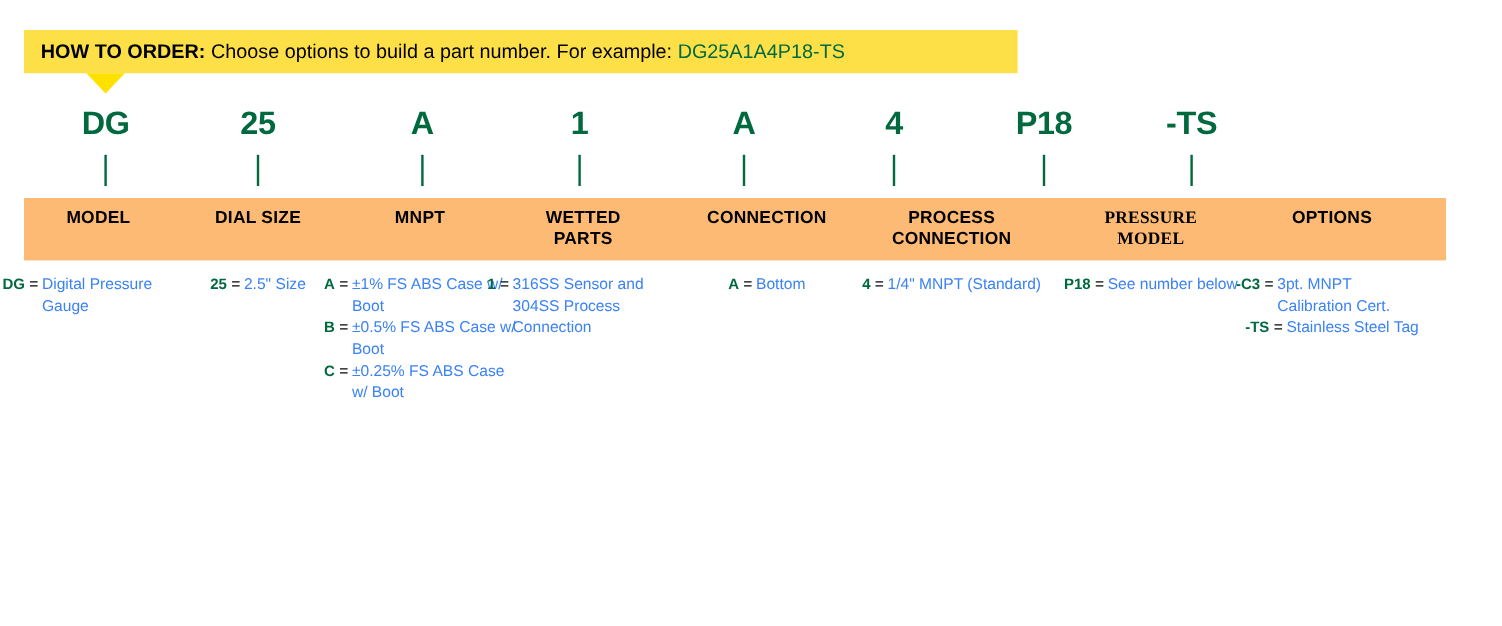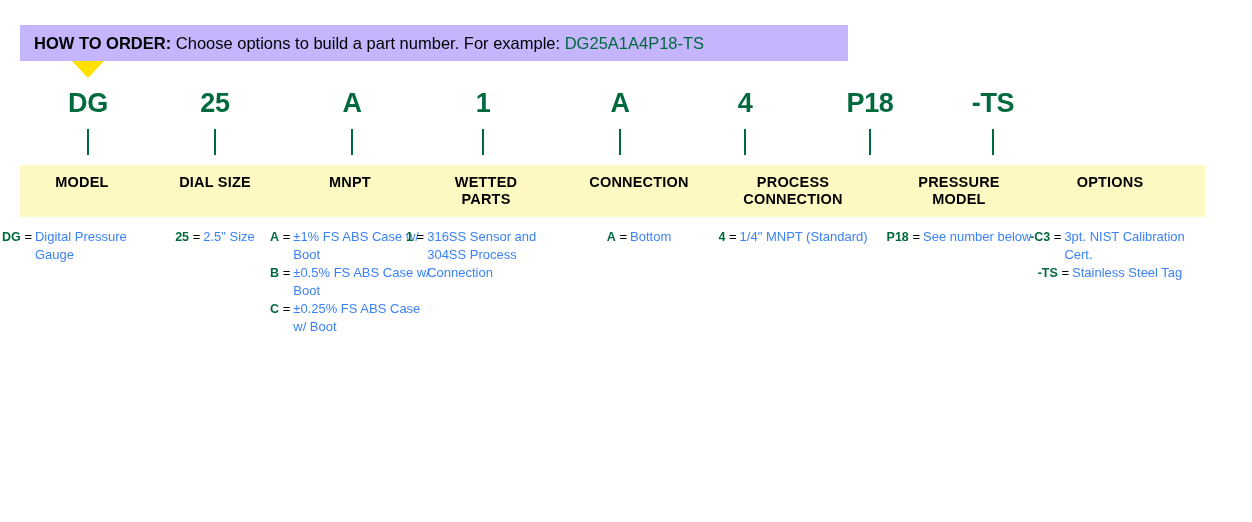--- a/index.html
+++ b/index.html
@@ -16,21 +16,21 @@
     overflow: hidden;
   }
 
   
   #order-banner {
     position: absolute;
     left: 20px;
     top: 25px;
     width: 828px;
     height: 36px;
-    background: #c4b5fd;
+    background: #fde047;
     display: flex;
     align-items: center;
   }
   #order-banner .banner-inner {
     padding-left: 14px;
     font-size: 16.5px;
     line-height: 1;
     white-space: nowrap;
   }
   #order-banner .banner-strong {
@@ -84,21 +84,21 @@
     margin: 11px auto 0 auto;
   }
 
   
   #header-band {
     position: absolute;
     left: 20px;
     top: 165px;
     width: 1185px;
     height: 52px;
-    background: #fef9c3;
+    background: #fdba74;
   }
   .header-cell {
     position: absolute;
     top: 9px;
     transform: translateX(-50%);
     width: 170px;
     text-align: center;
     font-size: 14.5px;
     font-weight: bold;
     color: #000000;
@@ -216,21 +216,21 @@
       <div>WETTED</div>
       <div>PARTS</div>
     </div>
     <div class="header-cell" style="left: 619px;">
       <div>CONNECTION</div>
     </div>
     <div class="header-cell" style="left: 773px;">
       <div>PROCESS</div>
       <div>CONNECTION</div>
     </div>
-    <div class="header-cell" style="left: 939px;">
+    <div class="header-cell" style="left: 939px; font-family: Liberation Serif, serif;">
       <div>PRESSURE</div>
       <div>MODEL</div>
     </div>
     <div class="header-cell" style="left: 1090px;">
       <div>OPTIONS</div>
     </div>
   </div>
 
 <div id="options-body">
     <div class="opt-column align-center" style="left: 62px;">
@@ -279,20 +279,20 @@
     </div>
     <div class="opt-column align-center" style="left: 939px;">
       <div class="opt-entry">
         <span class="opt-code-wrap"><span class="opt-code">P18</span> <span class="opt-eq">=</span></span>
         <span class="opt-desc">See number below</span>
       </div>
     </div>
     <div class="opt-column align-center" style="left: 1090px;">
       <div class="opt-entry">
         <span class="opt-code-wrap"><span class="opt-code">-C3</span> <span class="opt-eq">=</span></span>
-        <span class="opt-desc">3pt. NIST Calibration Cert.</span>
+        <span class="opt-desc">3pt. MNPT Calibration Cert.</span>
       </div>
       <div class="opt-entry">
         <span class="opt-code-wrap"><span class="opt-code">-TS</span> <span class="opt-eq">=</span></span>
         <span class="opt-desc">Stainless Steel Tag</span>
       </div>
     </div>
   </div>
 
 </body></html>

